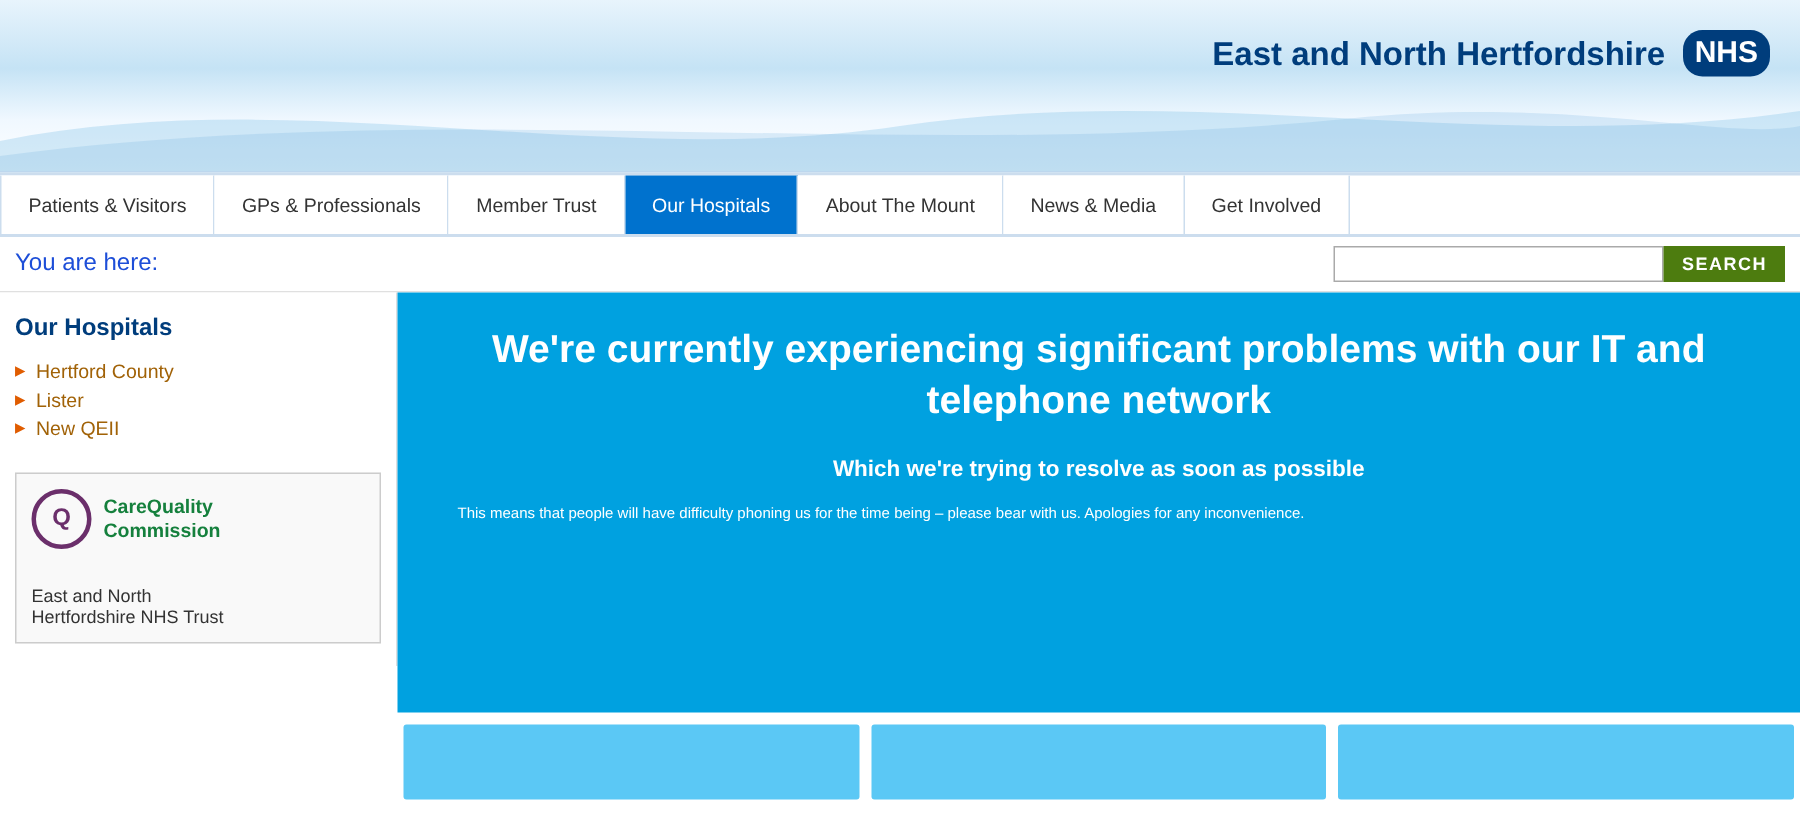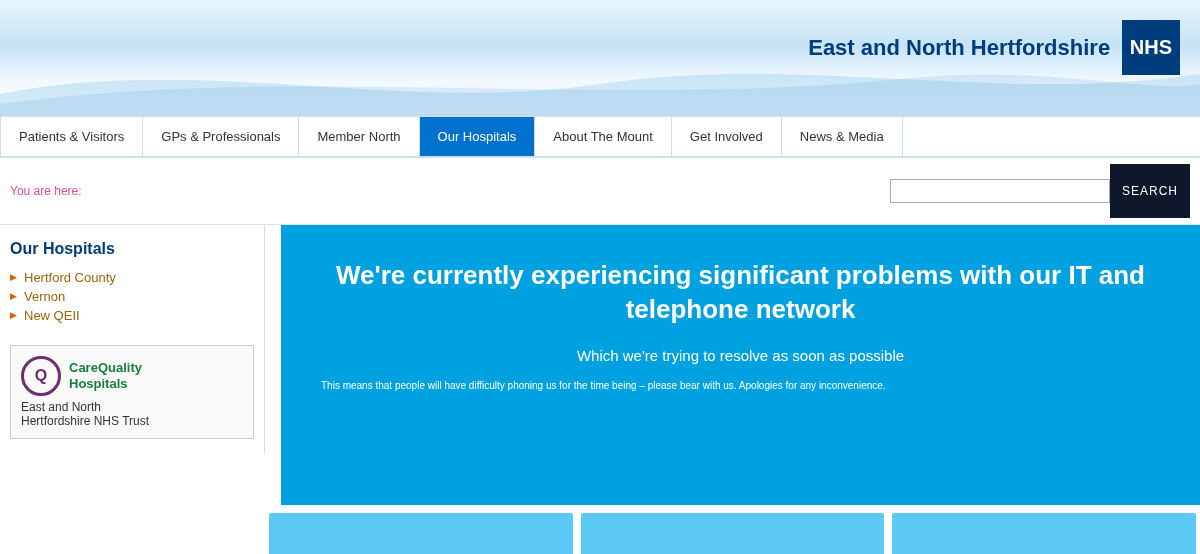--- a/index.html
+++ b/index.html
@@ -24,23 +24,24 @@
       font-weight: bold;
       display: inline-block;
       vertical-align: middle;
     }
     #nhs-badge {
       display: inline-block;
       background: #003d7c;
       color: #fff;
       font-size: 20px;
       font-weight: bold;
-      padding: 16px 8px;
+      padding: 4px 8px;
       margin-left: 8px;
       vertical-align: middle;
+      border-radius: 13px;
     }
     #header-logo .nhs-trust {
       display: block;
       color: #0072ce;
       font-size: 14px;
       margin-top: 4px;
     }
     
     #wave {
       position: absolute;
@@ -75,42 +76,42 @@
     
     #breadcrumb-bar {
       display: flex;
       align-items: center;
       justify-content: space-between;
       padding: 6px 10px;
       border-bottom: 1px solid #e0e0e0;
       background: #fff;
     }
     #breadcrumb-text {
-      font-size: 12px;
-      color: #ec4899;
+      font-size: 16px;
+      color: #1d4ed8;
     }
     #search-area {
       display: flex;
       align-items: center;
       gap: 0;
     }
     #search-input {
       border: 1px solid #aaa;
       padding: 4px 8px;
       font-size: 12px;
       width: 220px;
       outline: none;
     }
     #search-button {
-      background: #0f172a;
+      background: #4d7c0f;
       color: #fff;
       border: none;
-      padding: 20px 12px;
+      padding: 5px 12px;
       font-size: 12px;
-      font-weight: normal;
+      font-weight: bold;
       cursor: pointer;
       letter-spacing: 1px;
     }
 
     
     #main {
       display: flex;
       align-items: flex-start;
       background: #fff;
     }
@@ -173,48 +174,48 @@
     }
     #cqc-name {
       font-weight: bold;
       color: #15803d;
       font-size: 13px;
       line-height: 1.2;
     }
     #cqc-trust-text {
       font-size: 12px;
       color: #333;
-      margin-top: 4px;
+      margin-top: 24px;
     }
 
     
     #content {
       flex: 1;
       min-height: 350px;
     }
 
     
     #alert-banner {
       background: #00a1e0;
       color: #fff;
-      padding: 34px 40px 30px;
+      padding: 21px 40px 30px;
       min-height: 280px;
-      margin-left: 16px;
     }
     #alert-title {
       font-size: 26px;
       font-weight: bold;
       text-align: center;
       line-height: 1.3;
       margin-bottom: 20px;
     }
     #alert-subtitle {
       font-size: 15px;
       text-align: center;
       margin-bottom: 14px;
+      font-weight: bold;
     }
     #alert-body {
       font-size: 10px;
       text-align: left;
       line-height: 1.5;
     }
 
     
     #cards-area {
       display: flex;
@@ -239,53 +240,53 @@
   </svg>
   <div id="header-logo">
     <span class="trust-name">East and North Hertfordshire</span>
     <span id="nhs-badge">NHS</span>
   </div>
 </div>
 
 <nav id="nav">
     <div class="nav-item">Patients &amp; Visitors</div>
     <div class="nav-item">GPs &amp; Professionals</div>
-    <div class="nav-item">Member North</div>
+    <div class="nav-item">Member Trust</div>
     <div class="nav-item active">Our Hospitals</div>
     <div class="nav-item">About The Mount</div>
+    <div class="nav-item">News &amp; Media</div>
     <div class="nav-item">Get Involved</div>
-    <div class="nav-item">News &amp; Media</div>
   </nav>
 
 <div id="breadcrumb-bar">
   <span id="breadcrumb-text">You are here:</span>
   <div id="search-area">
     <input type="text" id="search-input" style="">
     <button id="search-button">SEARCH</button>
   </div>
 </div>
 
 <div id="main">
 
   <div id="sidebar">
     <h2>Our Hospitals</h2>
     <div id="sidebar-links">
         <a class="sidebar-link">Hertford County</a>
-        <a class="sidebar-link">Vernon</a>
+        <a class="sidebar-link">Lister</a>
         <a class="sidebar-link">New QEII</a>
       </div>
 
     <div id="cqc-box">
       <div id="cqc-inner">
         <div id="cqc-logo">
           <span>Q</span>
         </div>
         <div id="cqc-name">
           <span>CareQuality</span><br>
-          <span>Hospitals</span>
+          <span>Commission</span>
         </div>
       </div>
       <div id="cqc-trust-text">East and North<br>Hertfordshire NHS Trust</div>
     </div>
   </div>
 
   <div id="content">
     <div id="alert-banner">
       <div id="alert-title">We're currently experiencing significant problems with our IT and telephone network</div>
       <div id="alert-subtitle">Which we're trying to resolve as soon as possible</div>

